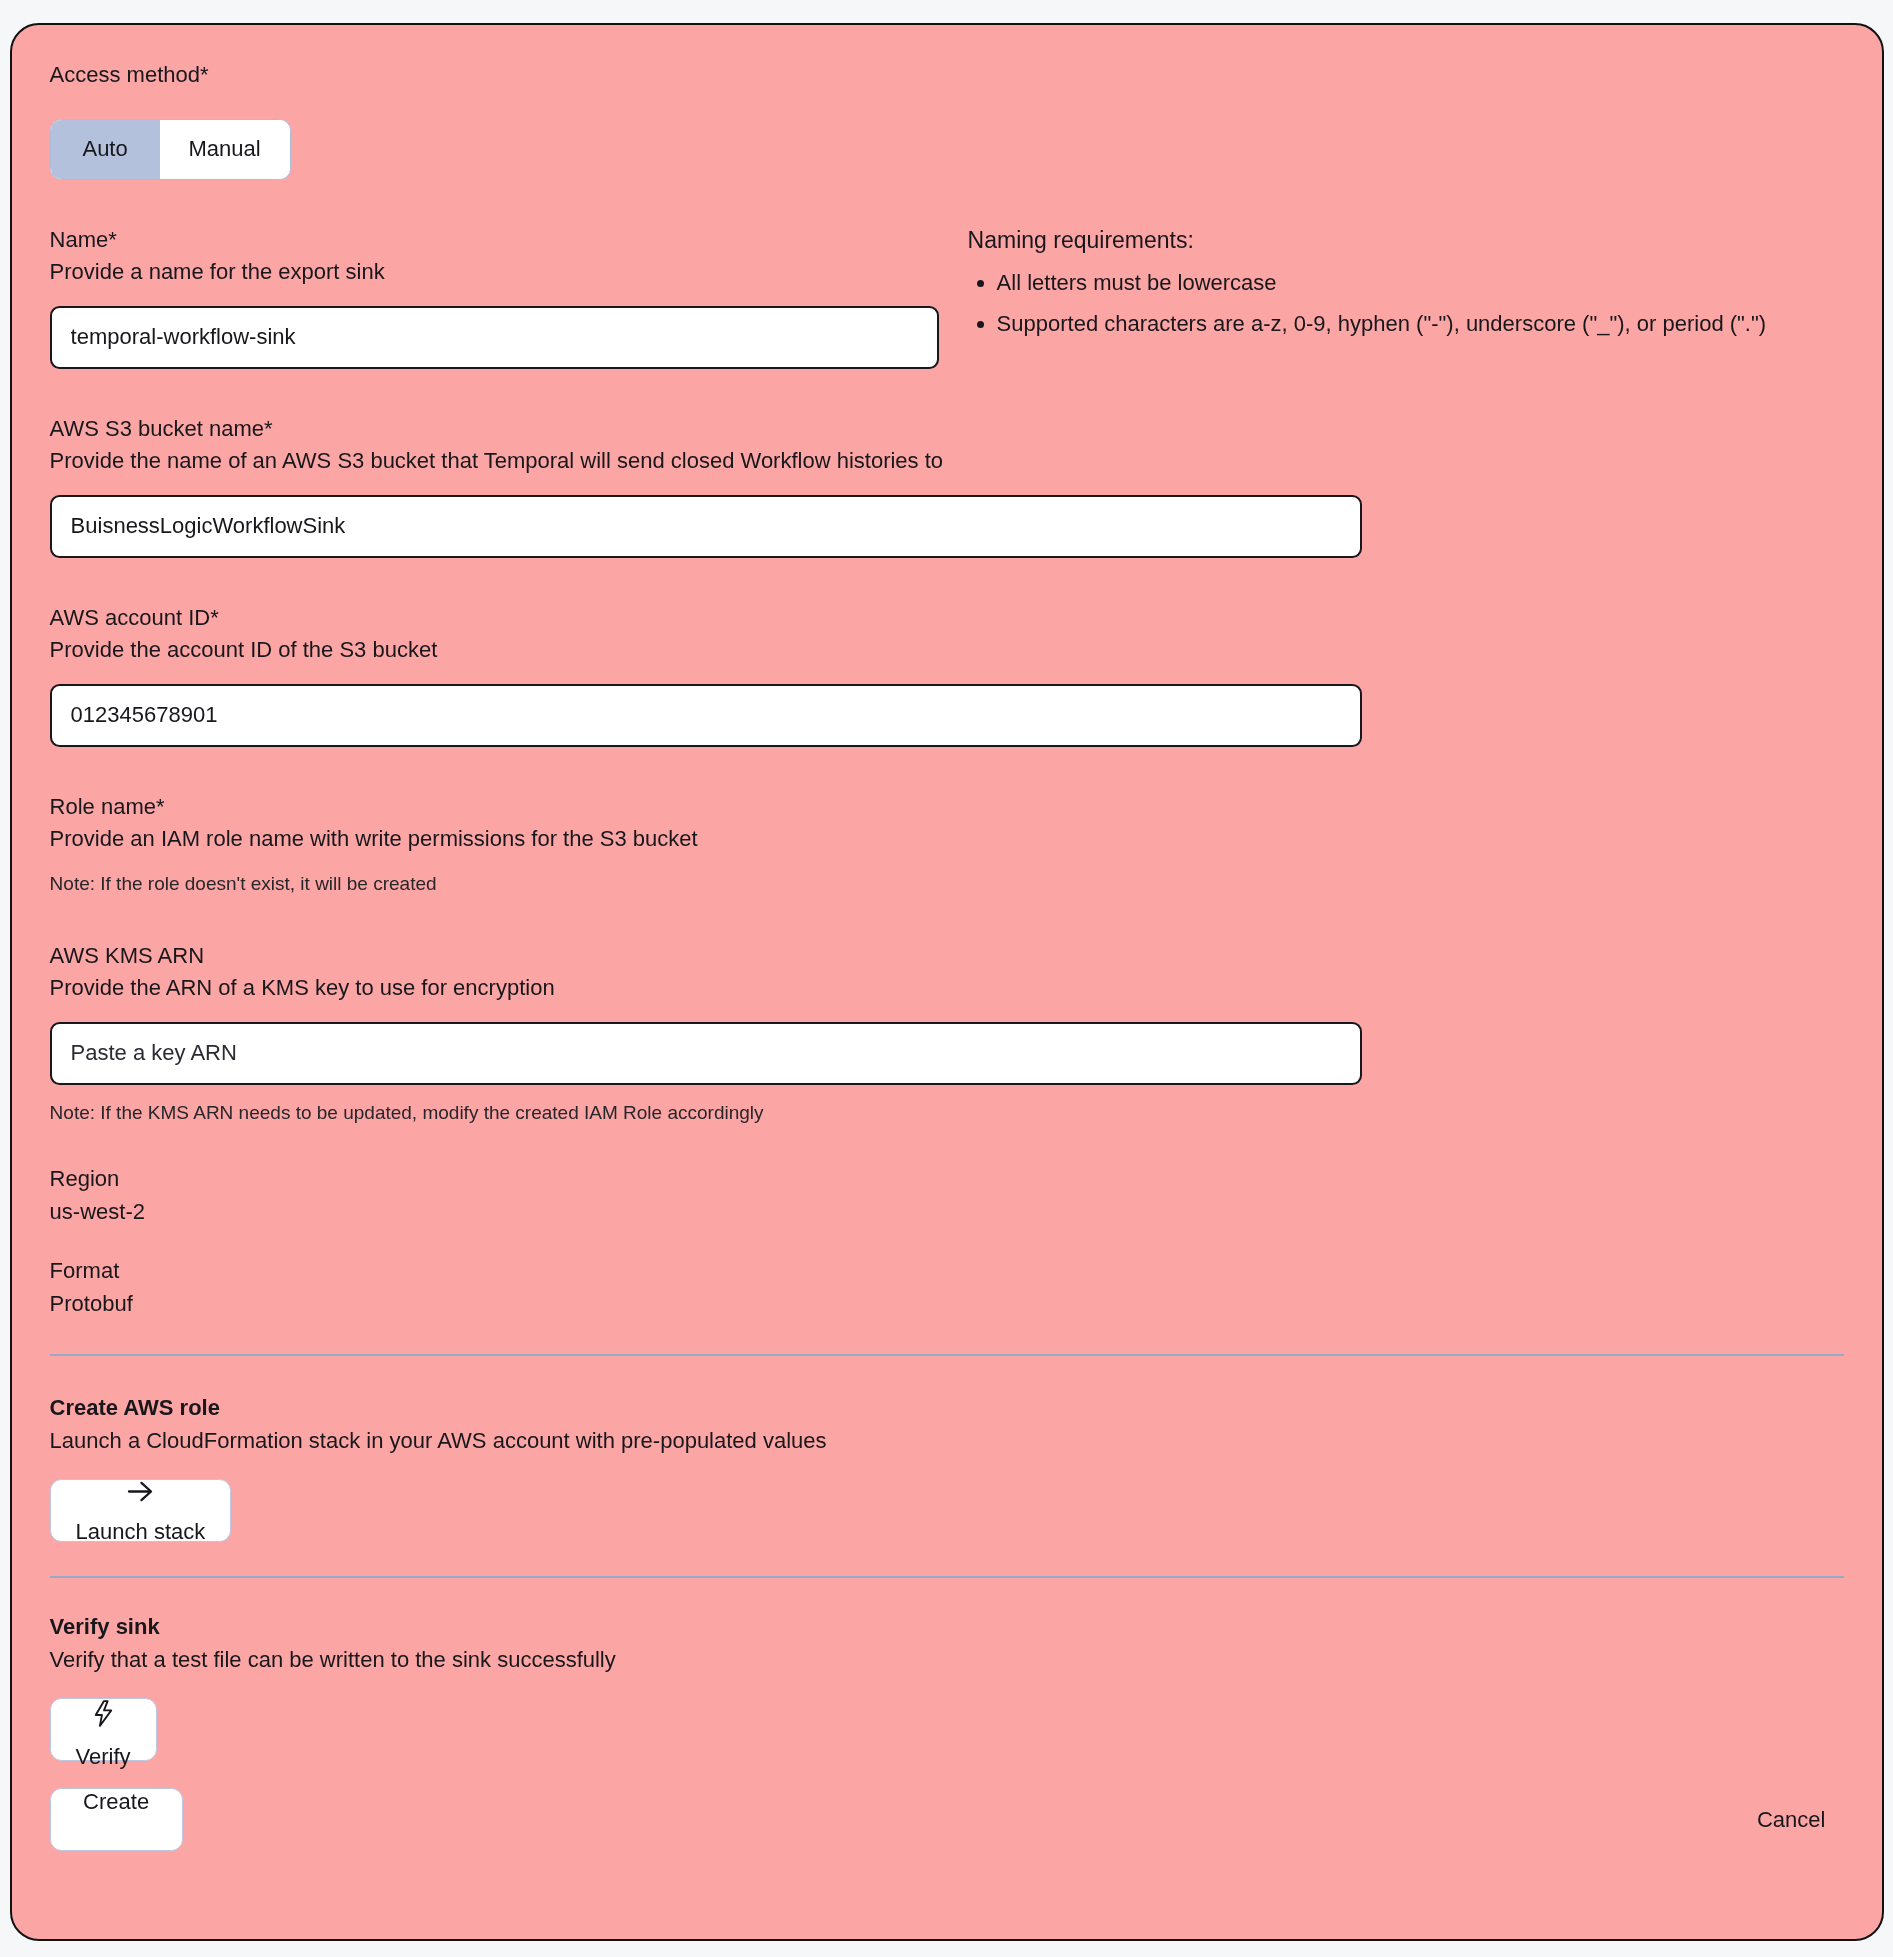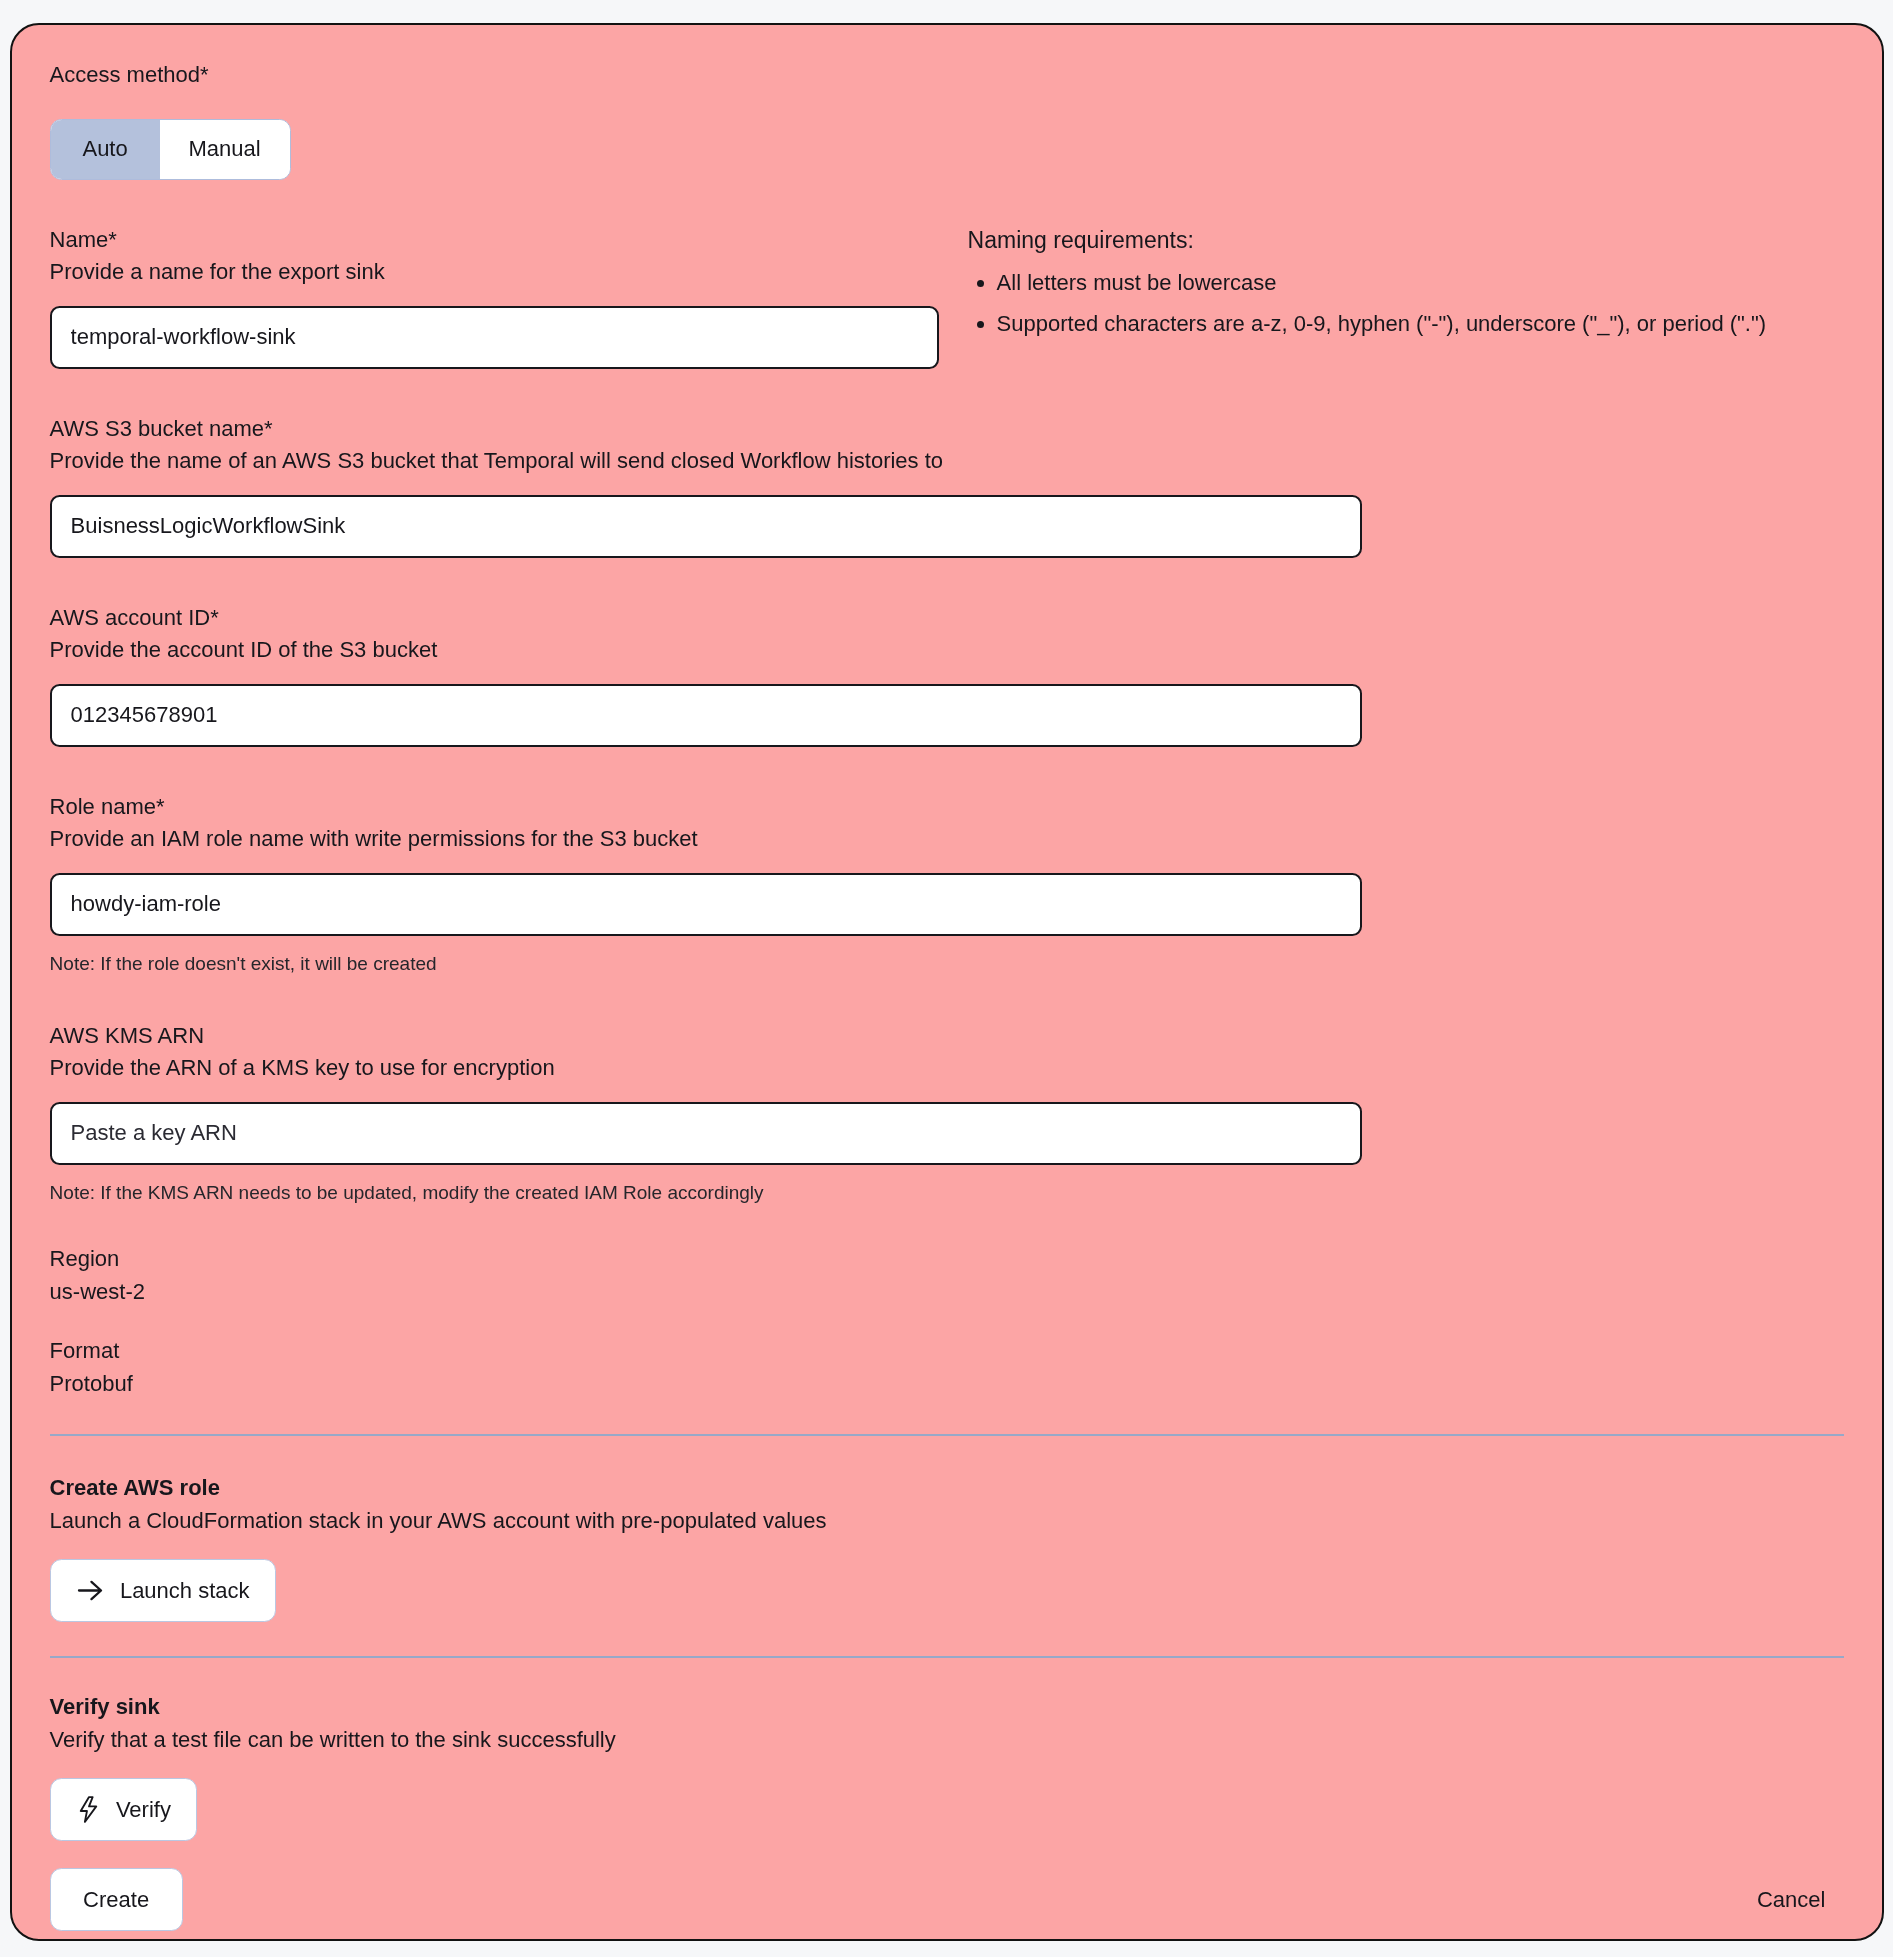--- a/index.html
+++ b/index.html
@@ -100,20 +100,21 @@
     display:inline-flex; align-items:center; gap:15.3px;
     height:63px;
     padding:0 25px;
     background:#ffffff;
     border:1.9px solid #bac7e2;
     border-radius:11.5px;
     font-family:"Liberation Sans", sans-serif;
     font-size:22px; color:#17171c;
     cursor:pointer;
     box-sizing:border-box;
+    flex-direction:column;
   }
   .btn svg{ display:block; }
   .footer{
     margin-top:27px;
     display:flex; align-items:center; justify-content:space-between;
   }
   .btn.create{ margin-top:0; padding:0 32.5px; }
   .cancel-link{
     font-size:22px; color:#17171c; cursor:pointer;
     margin-right:19px;
@@ -157,21 +158,20 @@
 
   <div class="section">
     <div class="field-label">AWS account ID*</div>
     <div class="field-desc">Provide the account ID of the S3 bucket</div>
     <input class="text-input" type="text" value="012345678901" style="">
   </div>
 
   <div class="section">
     <div class="field-label">Role name*</div>
     <div class="field-desc">Provide an IAM role name with write permissions for the S3 bucket</div>
-    <input class="text-input" type="text" value="howdy-iam-role" style="">
     <div class="note">Note: If the role doesn't exist, it will be created</div>
   </div>
 
   <div class="section">
     <div class="field-label">AWS KMS ARN</div>
     <div class="field-desc">Provide the ARN of a KMS key to use for encryption</div>
     <input class="text-input" type="text" placeholder="Paste a key ARN" style="">
     <div class="note kms">Note: If the KMS ARN needs to be updated, modify the created IAM Role accordingly</div>
   </div>
 

